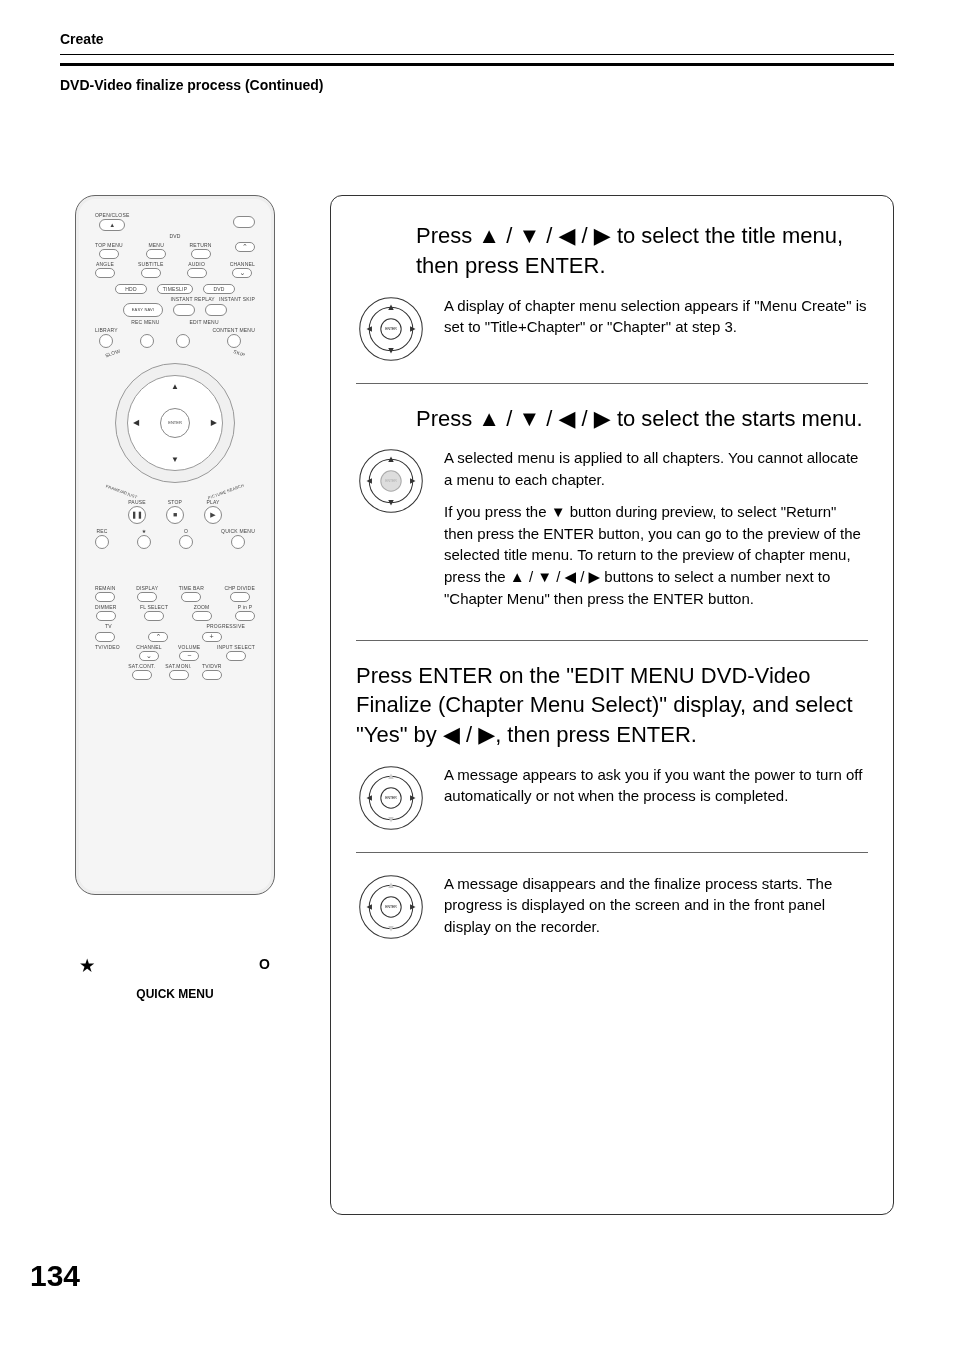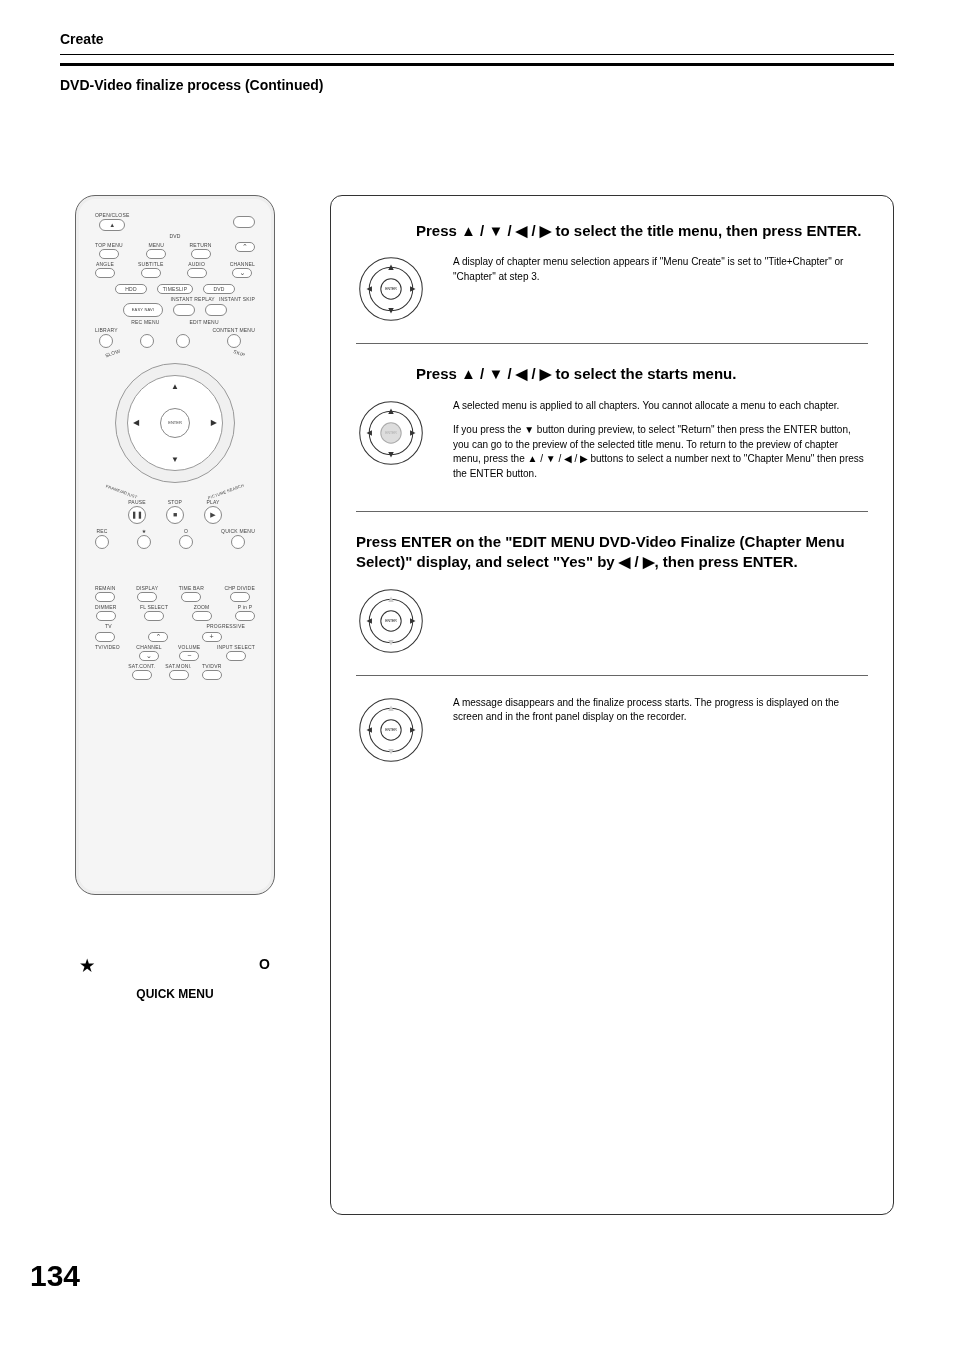--- a/index.html
+++ b/index.html
@@ -82,37 +82,37 @@
     border: 1px solid #333;
     border-radius: 12px;
     padding: 25px 25px 40px 25px;
     position: relative;
     min-height: 1020px;
   }
   .step {
     margin-bottom: 20px;
   }
   .step-head {
-    font-weight: bold;
-    font-size: 15px;
+    font-weight: normal;
+    font-size: 22px;
     margin-left: 60px;
     margin-bottom: 14px;
     line-height: 1.35;
   }
   .step-body {
     display: flex;
     gap: 18px;
     align-items: flex-start;
   }
   .dpad-icon {
     flex: 0 0 70px;
     display:flex; align-items:flex-start; justify-content:center;
   }
   .dpad-icon svg { width:68px; height:68px; }
-  .step-text { flex:1; font-size:10px; line-height:1.45;margin-left:9px;}
+  .step-text { flex:1; font-size:15px; line-height:1.45;}
   .step-text p { margin-bottom:10px; }
   .sep { border:none; border-top:1px solid #666; margin:20px 0 20px 0;}
   .arrow-glyph { font-family: Arial; }
   @media print { .page-number{position:absolute;} }
   .page-num-wrap { padding: 40px 0 0 30px; }
   .pnum { font-size:30px; font-weight:bold; }
 </style>
 </head>
 <body>
 
@@ -423,20 +423,23 @@
           <svg viewBox="0 0 100 100">
             <circle cx="50" cy="50" r="46" fill="#fff" stroke="#333" stroke-width="1.5"></circle>
             <ellipse cx="50" cy="50" rx="32" ry="32" fill="#fff" stroke="#333" stroke-width="1.5"></ellipse>
             <circle cx="50" cy="50" r="15" fill="#fff" stroke="#333" stroke-width="1.5"></circle>
             <text x="50" y="52" text-anchor="middle" font-size="5">ENTER</text>
             <polygon points="50,14 46,22 54,22" fill="#ccc"></polygon>
             <polygon points="50,86 46,78 54,78" fill="#ccc"></polygon>
             <polygon points="14,50 22,46 22,54" fill="#333"></polygon>
             <polygon points="86,50 78,46 78,54" fill="#333"></polygon>
           </svg>
+        </div>
+        <div class="step-text">
+          <p>A message appears to ask you if you want the power to turn off automatically or not when the process is completed.</p>
         </div>
       </div>
     </div>
 
     <hr class="sep">
 
     <div class="step">
       <div class="step-body">
         <div class="dpad-icon">
           <svg viewBox="0 0 100 100">

